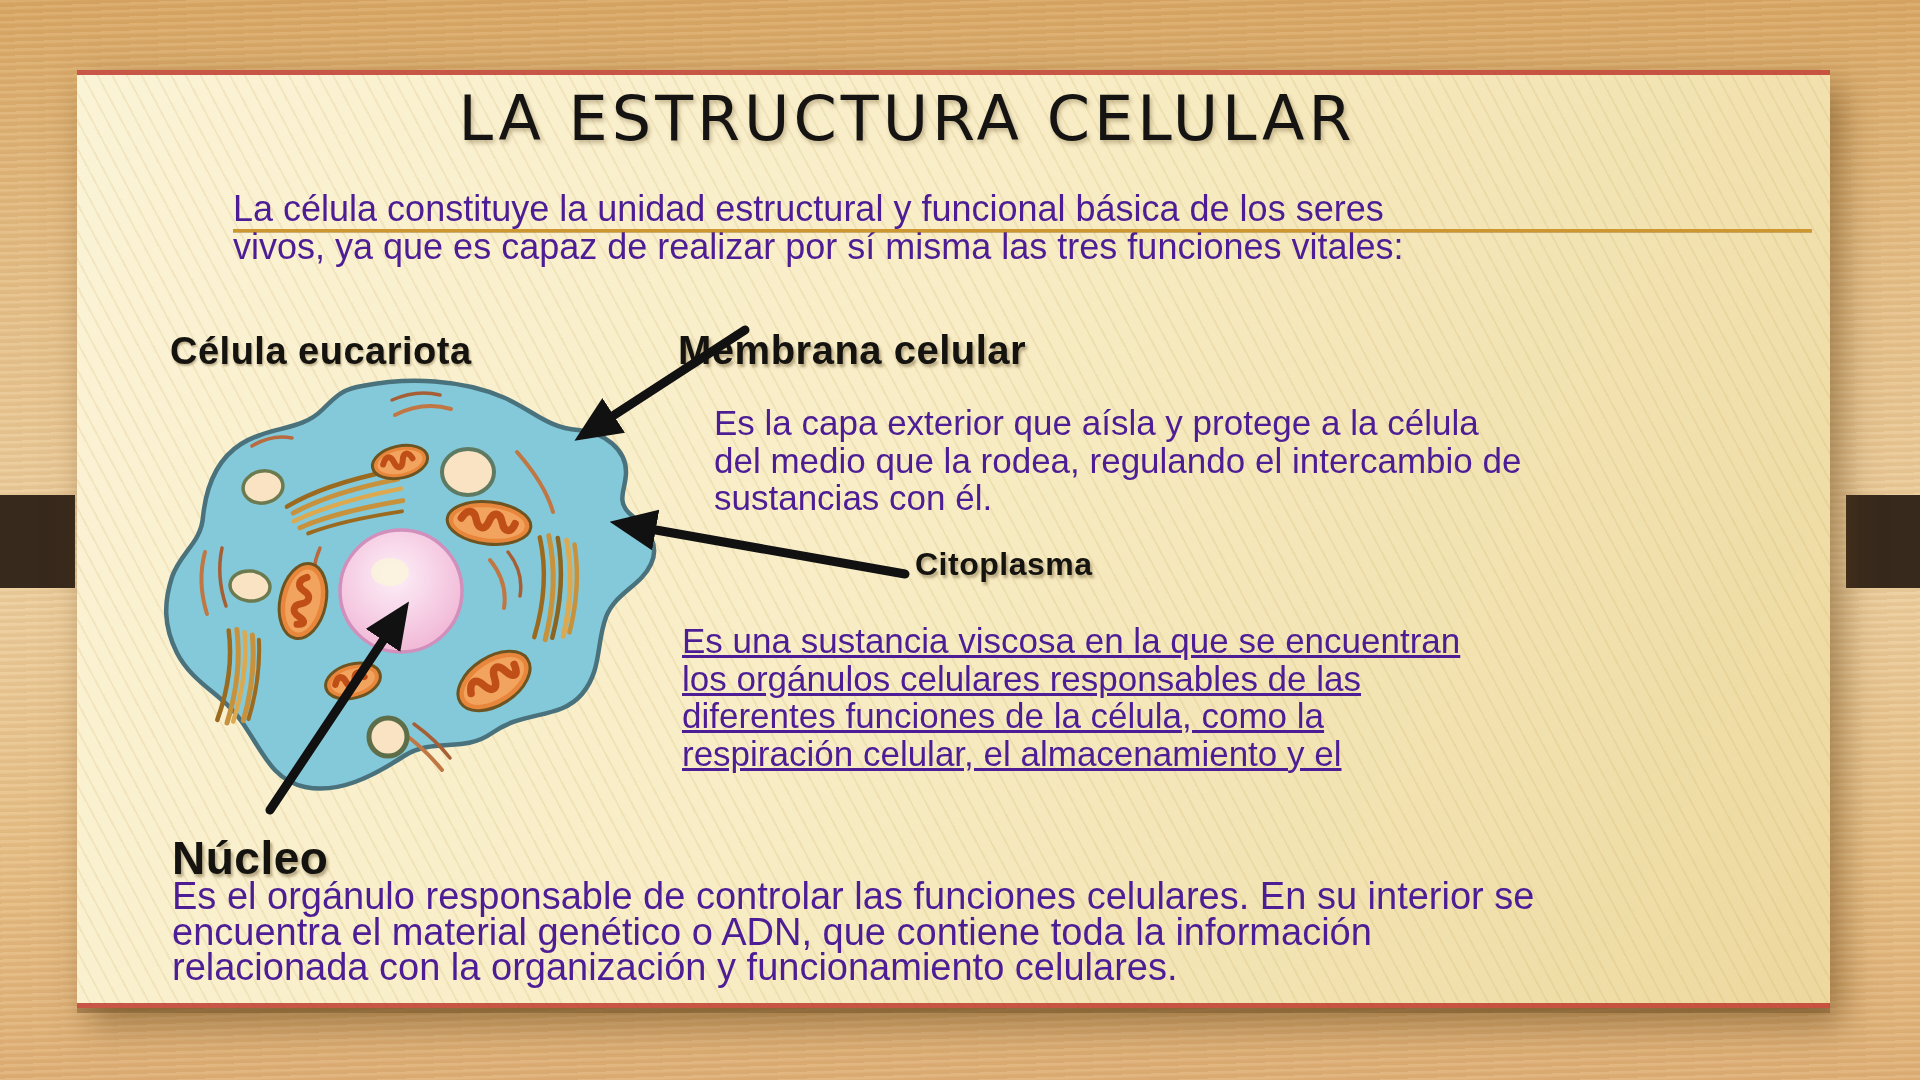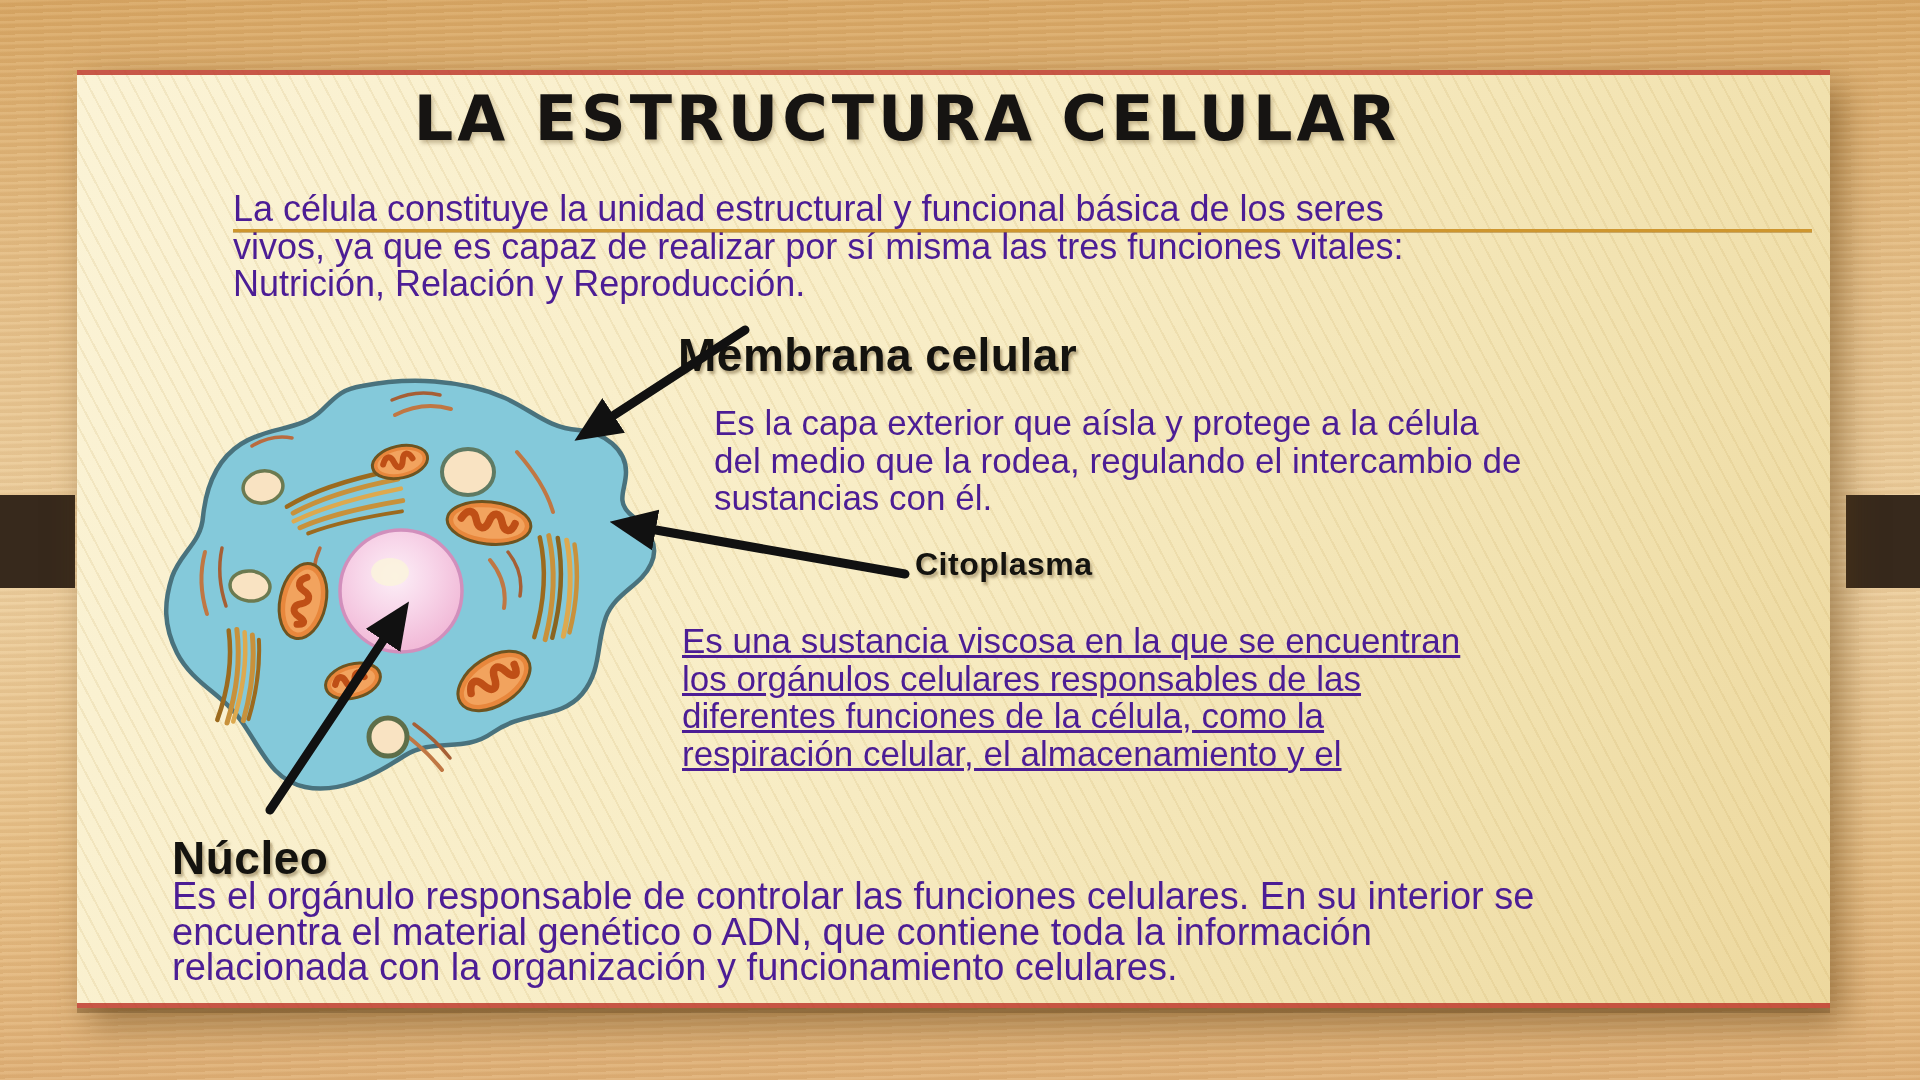--- a/index.html
+++ b/index.html
@@ -23,32 +23,32 @@
       linear-gradient(115deg,#FBF3D6 0%,#F8EDC6 45%,#F1E1AE 80%,#EDD89E 100%);
     box-shadow: 0 5px 0 rgba(92,62,25,.35), 12px 16px 34px rgba(100,65,20,.55);
   }
   .slide-edge{position:absolute;left:0;width:1753px;height:5px;background:#BE3B2E;opacity:.85;}
   .slide-edge.top{top:0;}
   .slide-edge.bottom{top:933px;}
 
   .abs{position:absolute;}
   .title{left:77px;top:82px;width:1660px;text-align:center;
     font-family:"DejaVu Sans","Liberation Sans",sans-serif;
-    font-weight:bold;font-size:62px;letter-spacing:4px;color:#161412;
+    font-weight:normal;font-size:62px;letter-spacing:4px;color:#161412;
     text-shadow:2px 3px 4px rgba(130,110,70,.45);}
   .para{color:#4c1d95;}
   .para div{white-space:nowrap;}
   .intro{left:233px;top:190px;font-size:36px;line-height:37.5px;}
   .underline{left:233px;top:229px;width:1579px;height:3px;background:#CE962F;
     box-shadow:0 1px 0 rgba(160,110,30,.5);}
   .cell-label{left:170px;top:330px;font-size:38px;font-weight:bold;color:#14130f;
     letter-spacing:.5px;text-shadow:1px 2px 2px rgba(130,110,70,.5);}
   .heading{font-weight:bold;color:#14130f;letter-spacing:.5px;
     text-shadow:2px 3px 3px rgba(123,103,66,.55);}
-  .h-membrana{left:678px;top:328px;font-size:46px;}
+  .h-membrana{left:678px;top:328px;font-size:40px;}
   .p-membrana{left:682px;top:404px;font-size:35px;line-height:37.5px;margin-left:32px;}
   .h-citoplasma{left:915px;top:546px;font-size:32px;}
   .p-citoplasma{left:682px;top:622px;font-size:35px;line-height:37.5px;text-decoration:underline;}
   .h-nucleo{left:172px;top:831px;font-size:46px;}
   .p-nucleo{left:172px;top:879px;font-size:38px;line-height:35.5px;}
 
   svg.diagram{position:absolute;left:0;top:0;width:1920px;height:1080px;pointer-events:none;}
 </style>
 </head>
 <body>
@@ -61,24 +61,24 @@
   <div class="slide">
     <div class="slide-edge top"></div>
     <div class="slide-edge bottom"></div>
   </div>
 
   <div class="abs title">LA ESTRUCTURA CELULAR</div>
 
   <div class="abs para intro">
     <div>La célula constituye la unidad estructural y funcional básica de los seres</div>
     <div>vivos, ya que es capaz de realizar por sí misma las tres funciones vitales:</div>
-    <div>Nutrición, Relación y Reproducción.</div>
   </div>
   <div class="abs underline"></div>
 
+  <div class="abs cell-label">Célula eucariota</div>
 
   <div class="abs heading h-membrana">Membrana celular</div>
   <div class="abs para p-membrana">
     <div>Es la capa exterior que aísla y protege a la célula</div>
     <div>del medio que la rodea, regulando el intercambio de</div>
     <div>sustancias con él.</div>
   </div>
 
   <div class="abs heading h-citoplasma">Citoplasma</div>
   <div class="abs para p-citoplasma">

